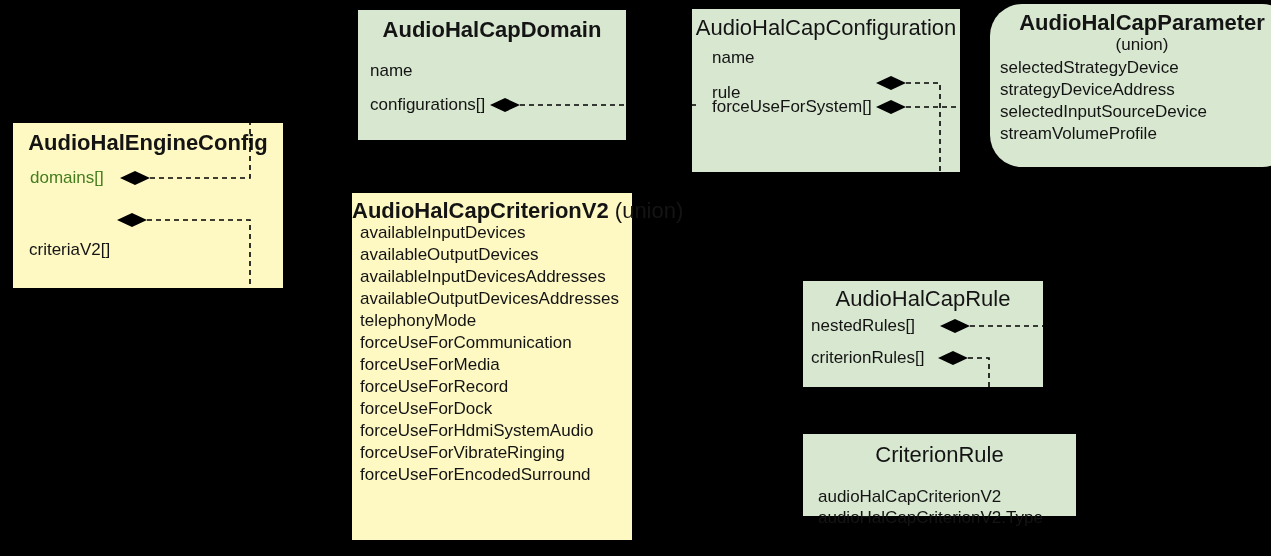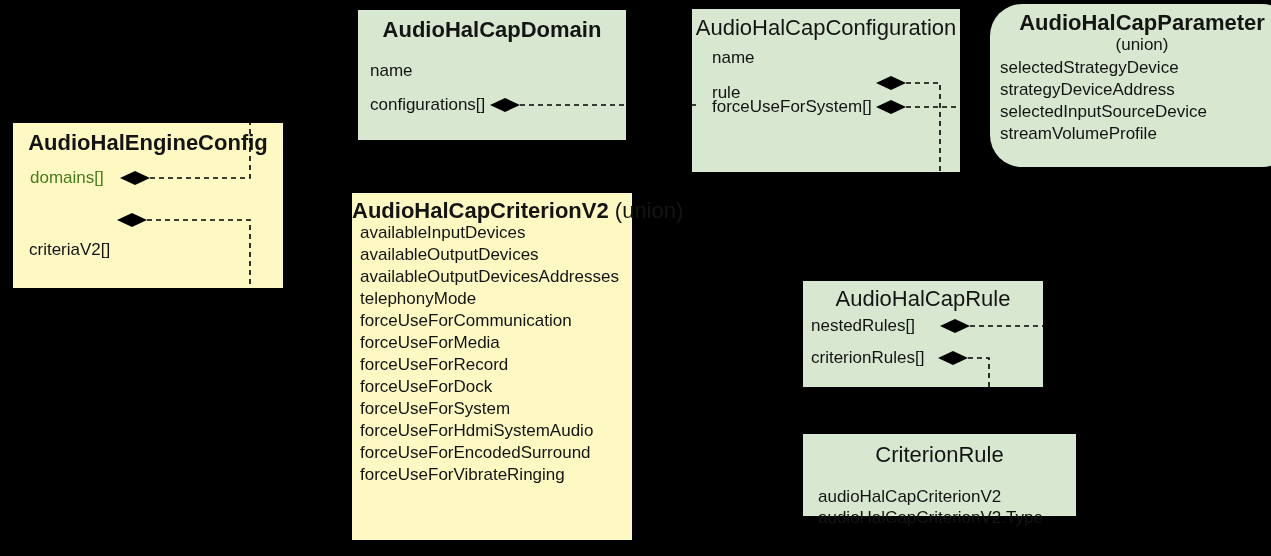--- a/index.html
+++ b/index.html
@@ -61,30 +61,30 @@
     <div>selectedInputSourceDevice</div>
     <div>streamVolumeProfile</div>
   </div>
 </div>
 
 <div class="box gray" style="left:352px;top:193px;width:280px;height:347px;">
   <div class="title" style="top:7px;"><span class="bold">AudioHalCapCriterionV2</span><span> (union)</span></div>
   <div class="rows" style="left:8px;top:29px;">
     <div>availableInputDevices</div>
     <div>availableOutputDevices</div>
+    <div>availableInputDevicesAddresses</div>
     <div>availableOutputDevicesAddresses</div>
     <div>telephonyMode</div>
     <div>forceUseForCommunication</div>
     <div>forceUseForMedia</div>
     <div>forceUseForRecord</div>
     <div>forceUseForDock</div>
-    <div>forceUseForSystem</div>
     <div>forceUseForHdmiSystemAudio</div>
+    <div>forceUseForVibrateRinging</div>
     <div>forceUseForEncodedSurround</div>
-    <div>forceUseForVibrateRinging</div>
   </div>
 </div>
 
 <div class="box green" style="left:803px;top:281px;width:240px;height:106px;">
   <div class="title" style="top:7px;">AudioHalCapRule</div>
   <div class="f" style="left:8px;top:34px;">nestedRules[]</div>
   <div class="f" style="left:8px;top:66px;">criterionRules[]</div>
 </div>
 
 <div class="box green" style="left:803px;top:434px;width:273px;height:82px;">

